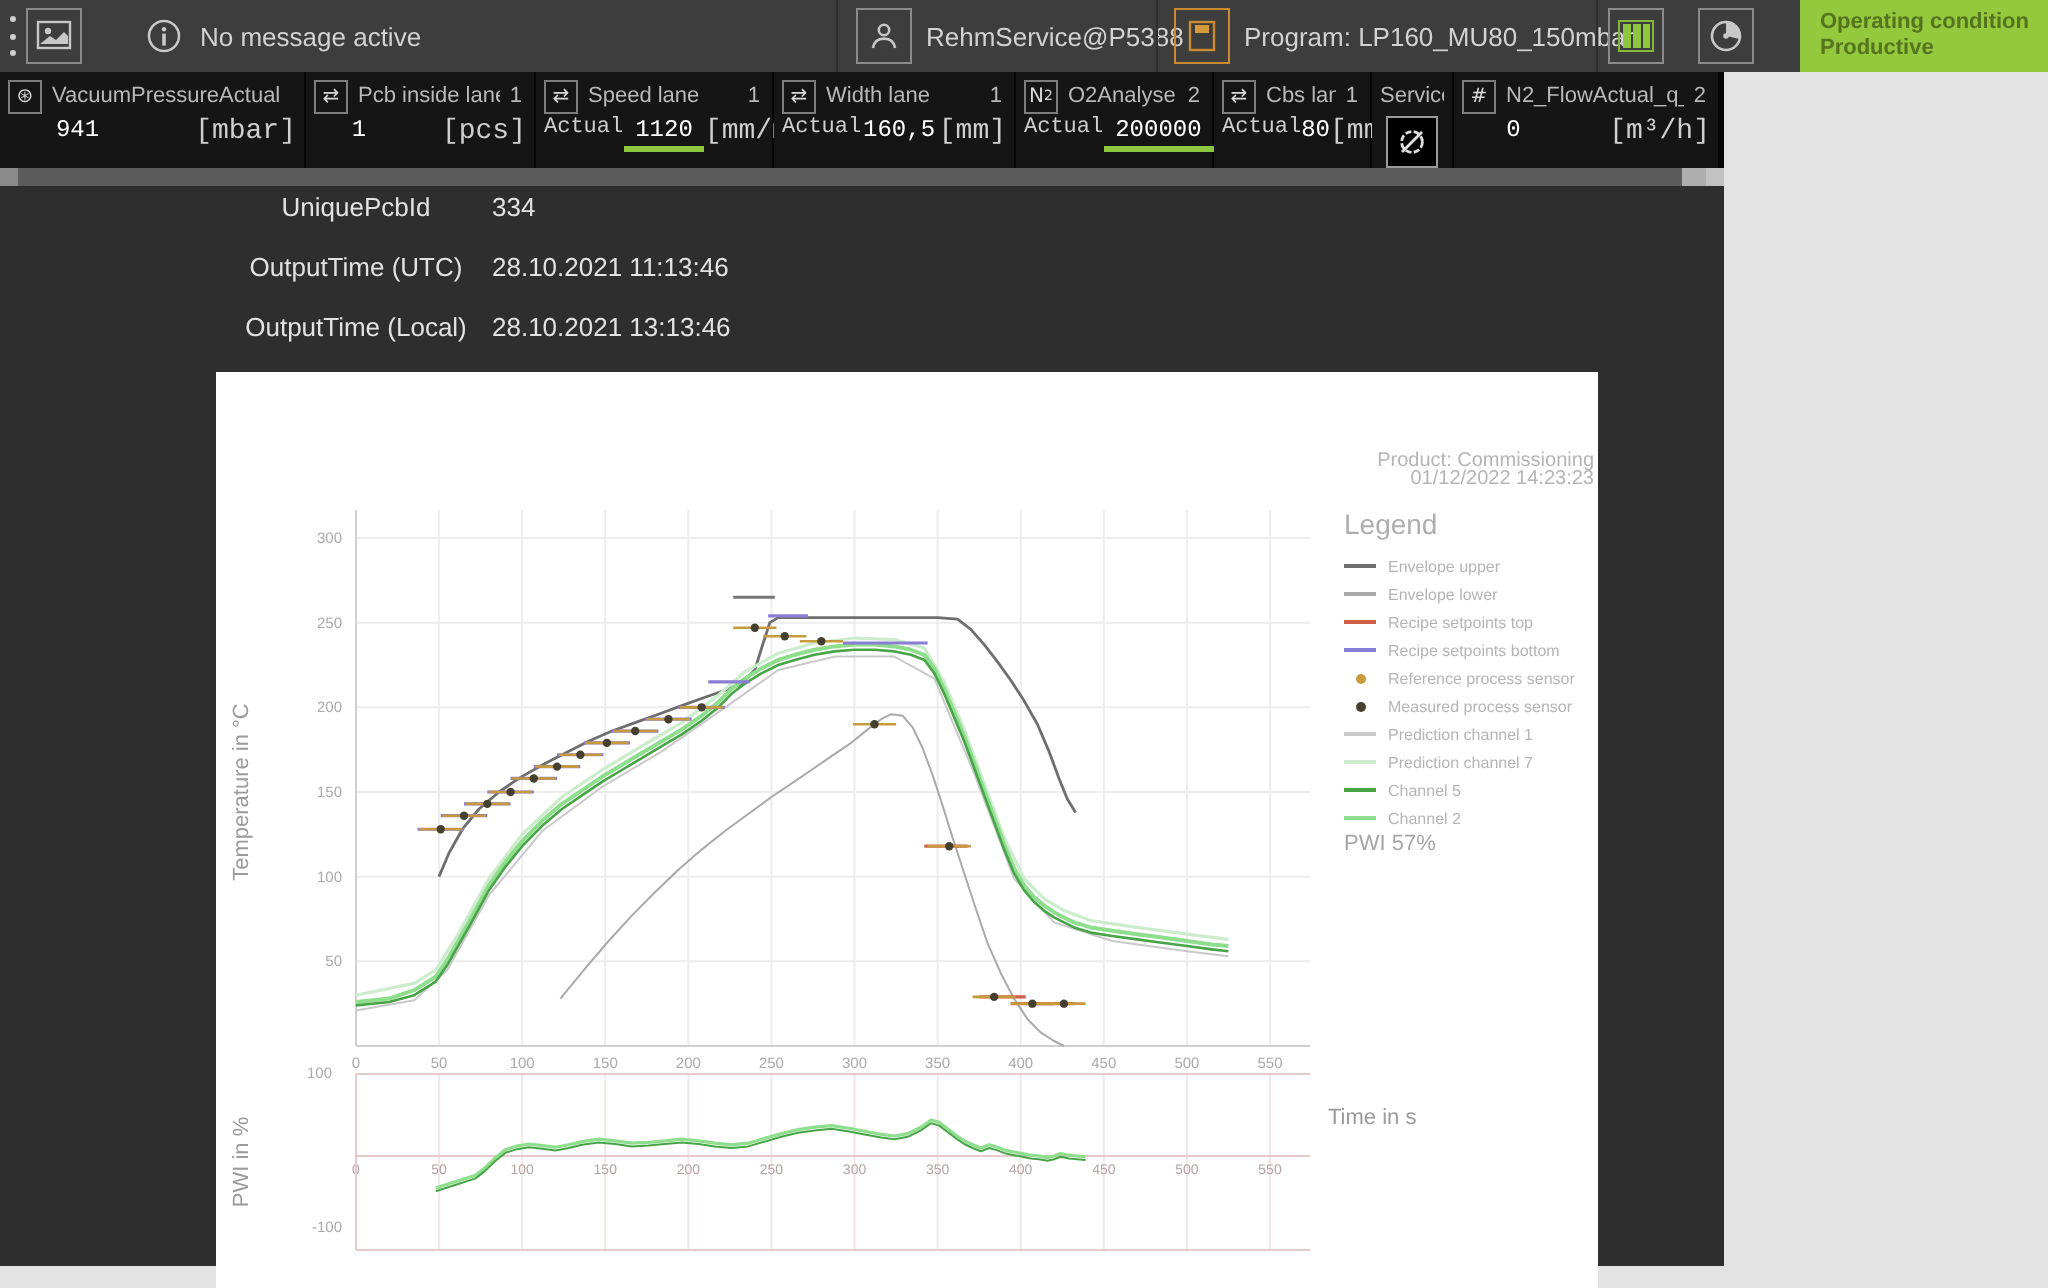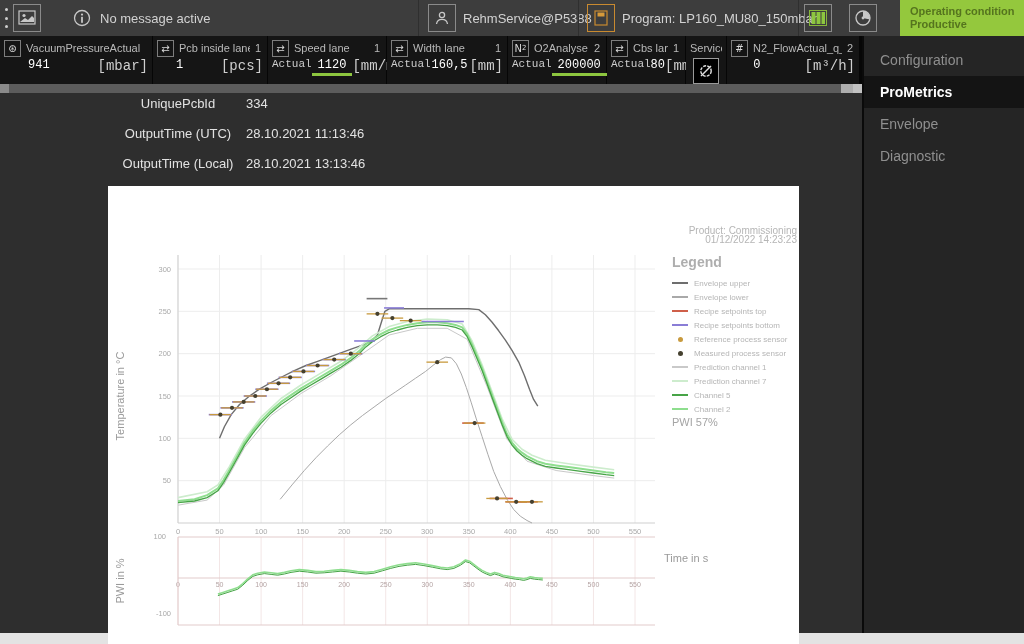--- a/index.html
+++ b/index.html
@@ -44,21 +44,21 @@
   .ivalue{white-space:nowrap;}
 
   
   .panel{position:absolute;left:108px;top:186px;width:691px;height:458px;background:#ffffff;}
   .panel svg{position:absolute;left:0;top:0;}
   .tk{font-size:7.5px;fill:#a9a9a9;}
   .tk2{font-size:7px;fill:#b4a3a3;}
   .axl{font-size:11px;fill:#9a9a9a;}
   .legend{position:absolute;left:564px;top:40px;width:125px;color:#b5b5b5;}
   .lg-product{font-size:10px;line-height:9px;color:#b5b5b5;text-align:right;}
-  .lg-title{font-size:14px;margin-top:10px;color:#aeaeae;font-weight:bold;}
+  .lg-title{font-size:14px;margin-top:10px;color:#aeaeae;}
   .lg-entry{display:flex;align-items:center;gap:6px;height:14px;text-align:center;}
   .lg-entries{margin-top:6px;}
   .lg-swatch{width:16px;flex:0 0 16px;display:flex;align-items:center;justify-content:center;}
   .lg-line{width:16px;height:2px;}
   .lg-dot{width:5px;height:5px;border-radius:50%;}
   .lg-label{font-size:8px;color:#b5b5b5;white-space:nowrap;}
   .lg-pwi{font-size:11px;color:#a5a5a5;}
 
   
   .sidebar{position:absolute;left:862px;top:36px;width:162px;height:597px;background:#252525;border-left:2px solid #0a0a0a;box-sizing:border-box;}
@@ -459,20 +459,13 @@
             <span class="lg-swatch">
               <span class="lg-line" style="background:#8ede8e"></span>
             </span>
             <span class="lg-label">Channel 2</span>
           </div>
         </div>
       <div class="lg-pwi">PWI 57%</div>
     </div>
   </div>
 
-  <aside class="sidebar" id="sidebar">
-    <div class="sb-space"></div>
-  <div class="sbitem">Configuration</div>
-      <div class="sbitem active">ProMetrics</div>
-      <div class="sbitem">Envelope</div>
-      <div class="sbitem">Diagnostic</div>
-    </aside>
 </div>
 
 </body></html>

